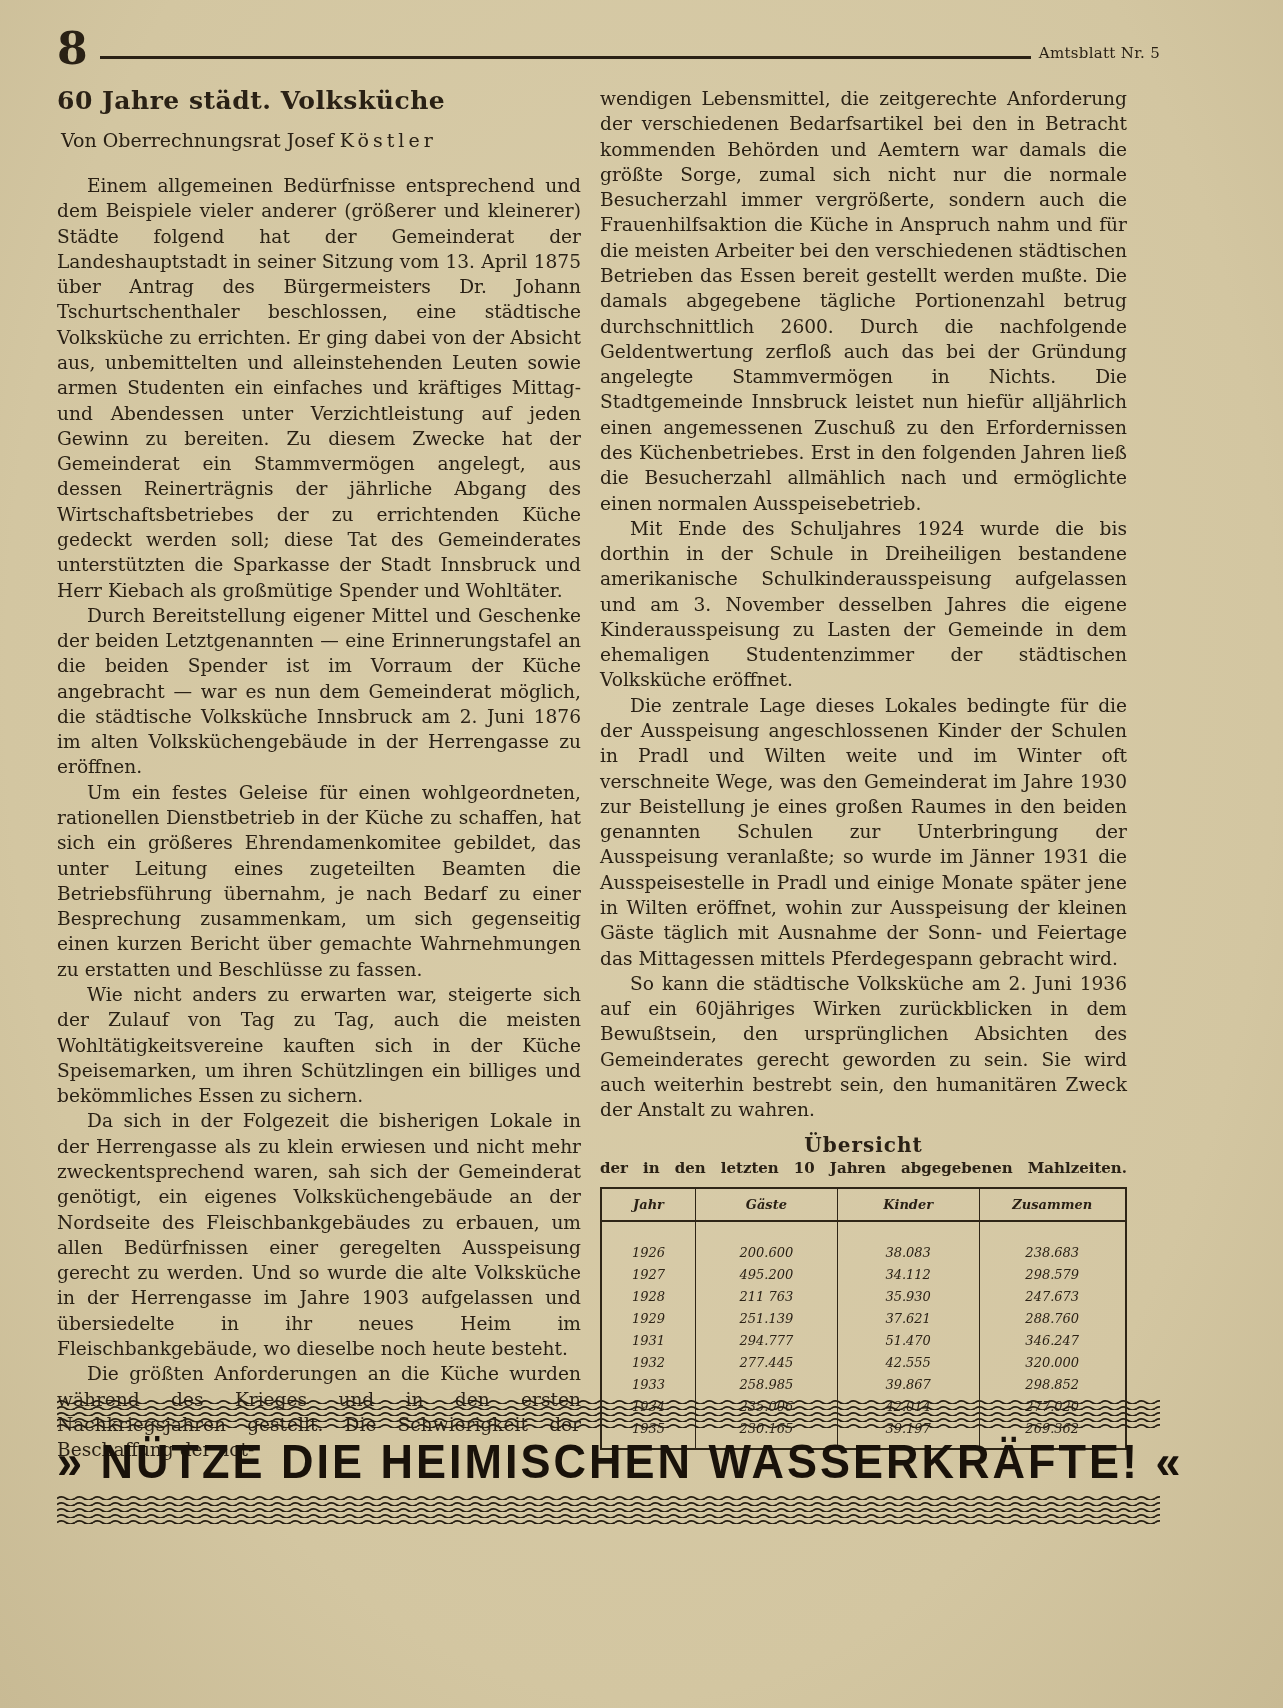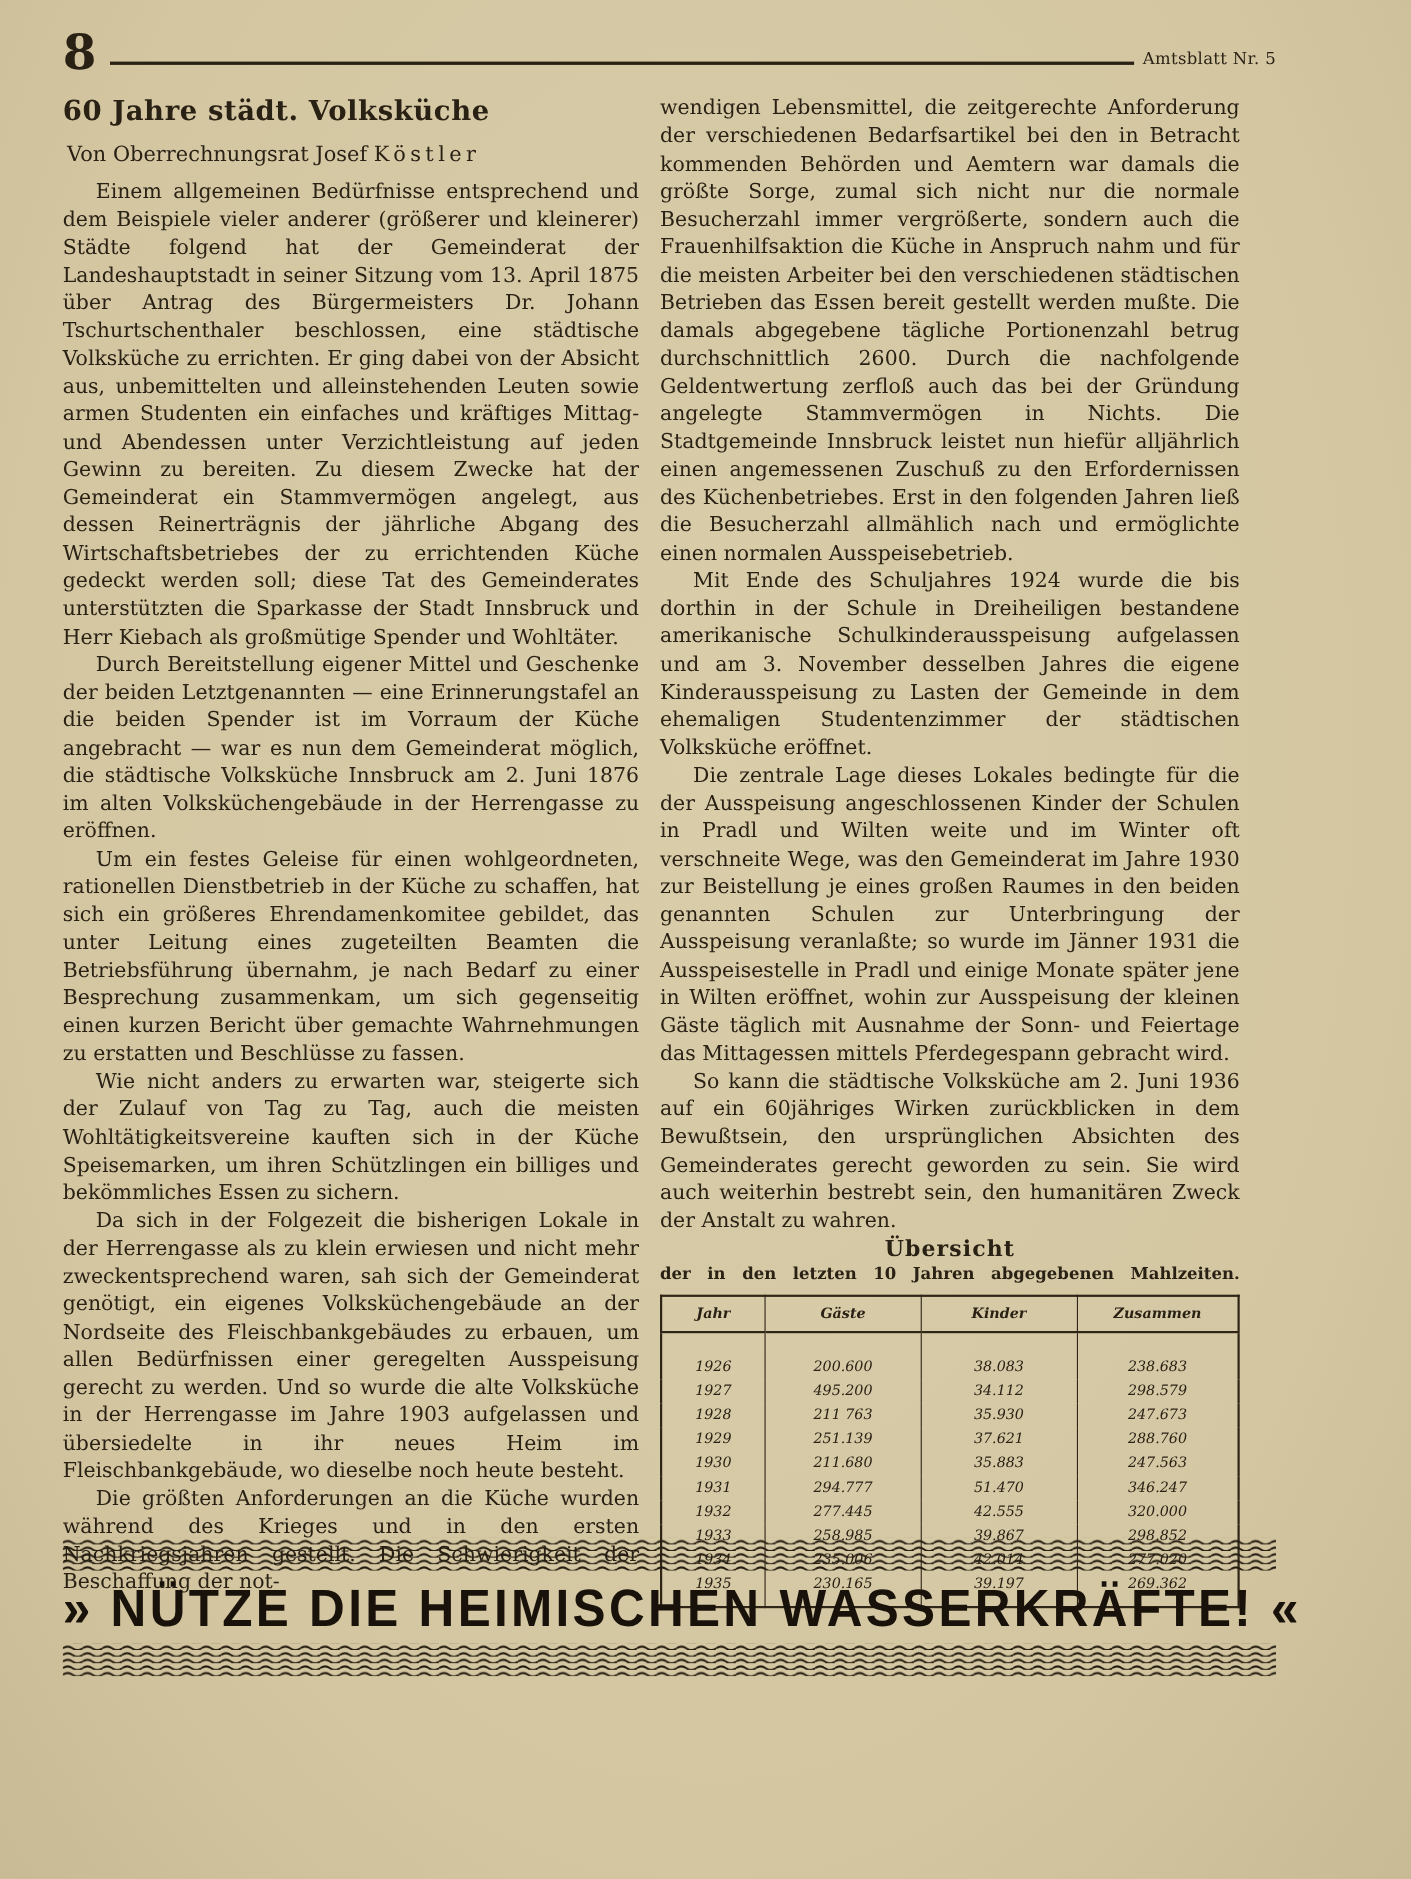--- a/index.html
+++ b/index.html
@@ -53,37 +53,37 @@
   .col-right { left: 600px; width: 527px; }
   .title {
     font-size: 25px;
     font-weight: bold;
     margin: 0 0 14px 0;
     text-align: left;
     letter-spacing: 0.5px;
   }
   .byline {
     font-size: 19px;
-    margin: 0 0 11px 4px;
+    margin: 0 0 22px 4px;
     text-align: left;
   }
   .byline .spaced { letter-spacing: 4px; }
   p.body {
     font-size: 18.6px;
     line-height: 1.36;
     margin: 0;
     text-indent: 30px;
   }
   p.noindent { text-indent: 0; }
   
   .table-heading1 {
     text-align: center;
     font-weight: bold;
     font-size: 20px;
-    margin-top: 0;
+    margin-top: 10px;
     letter-spacing: 1px;
   }
   .table-heading2 {
     font-weight: bold;
     font-size: 15px;
     text-align: justify;
     text-align-last: justify;
     margin: 2px 0 10px 0;
   }
   table.meals {
@@ -194,26 +194,20 @@
           <td>1928</td>
           <td>211 763</td>
           <td>35.930</td>
           <td>247.673</td>
         </tr>
         <tr>
           <td>1929</td>
           <td>251.139</td>
           <td>37.621</td>
           <td>288.760</td>
-        </tr>
-        <tr>
-          <td>1930</td>
-          <td>211.680</td>
-          <td>35.883</td>
-          <td>247.563</td>
         </tr>
         <tr>
           <td>1931</td>
           <td>294.777</td>
           <td>51.470</td>
           <td>346.247</td>
         </tr>
         <tr>
           <td>1932</td>
           <td>277.445</td>

